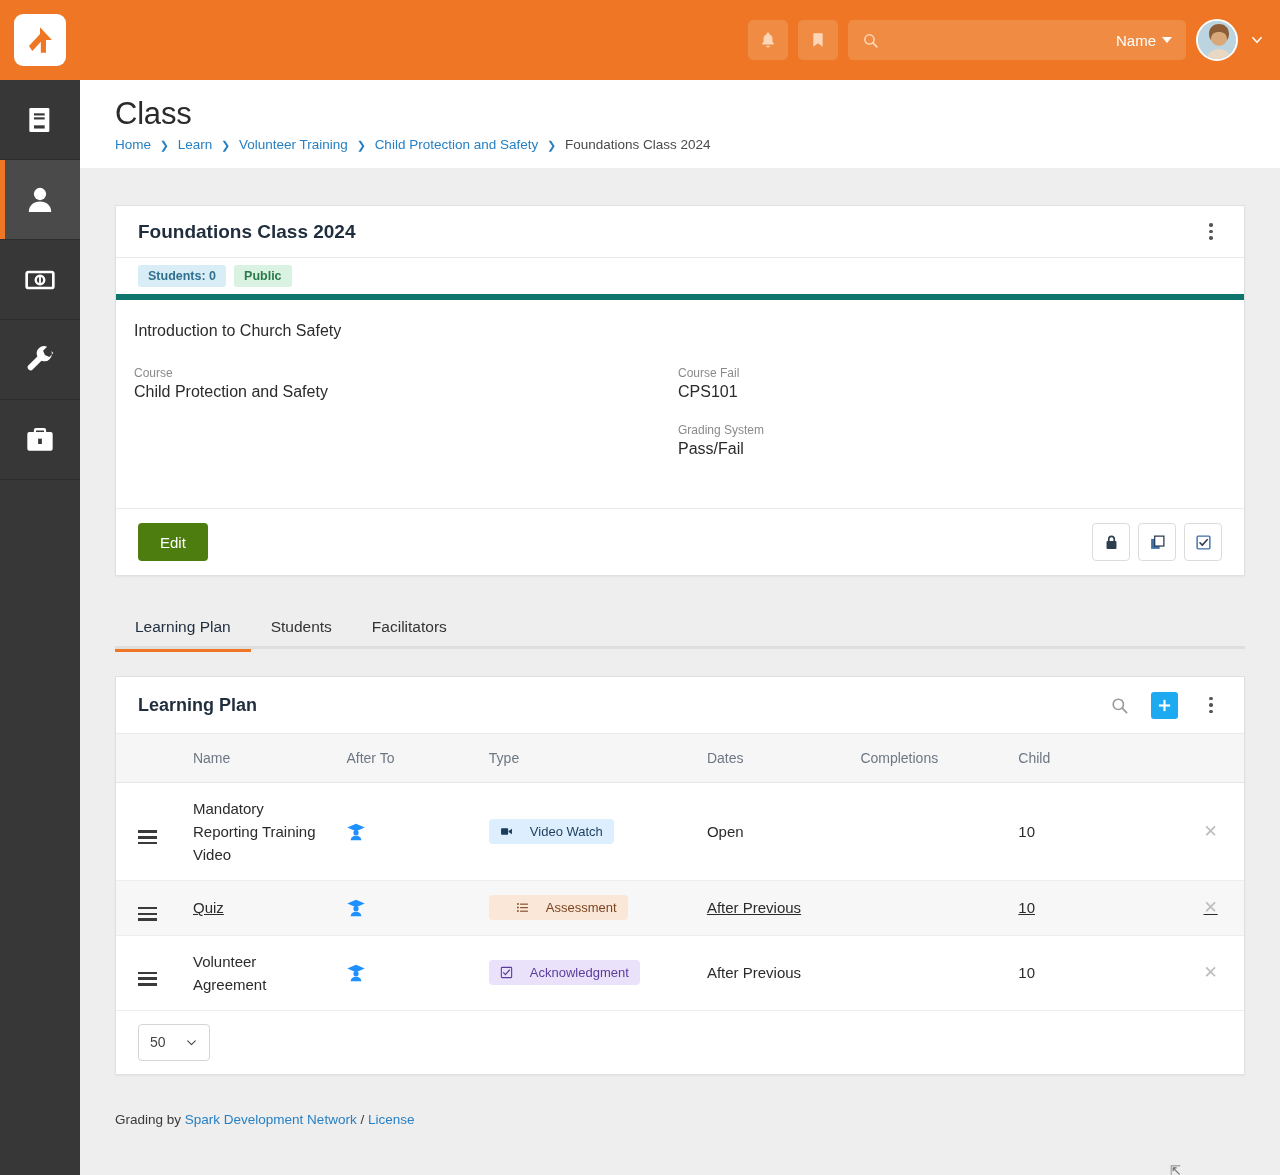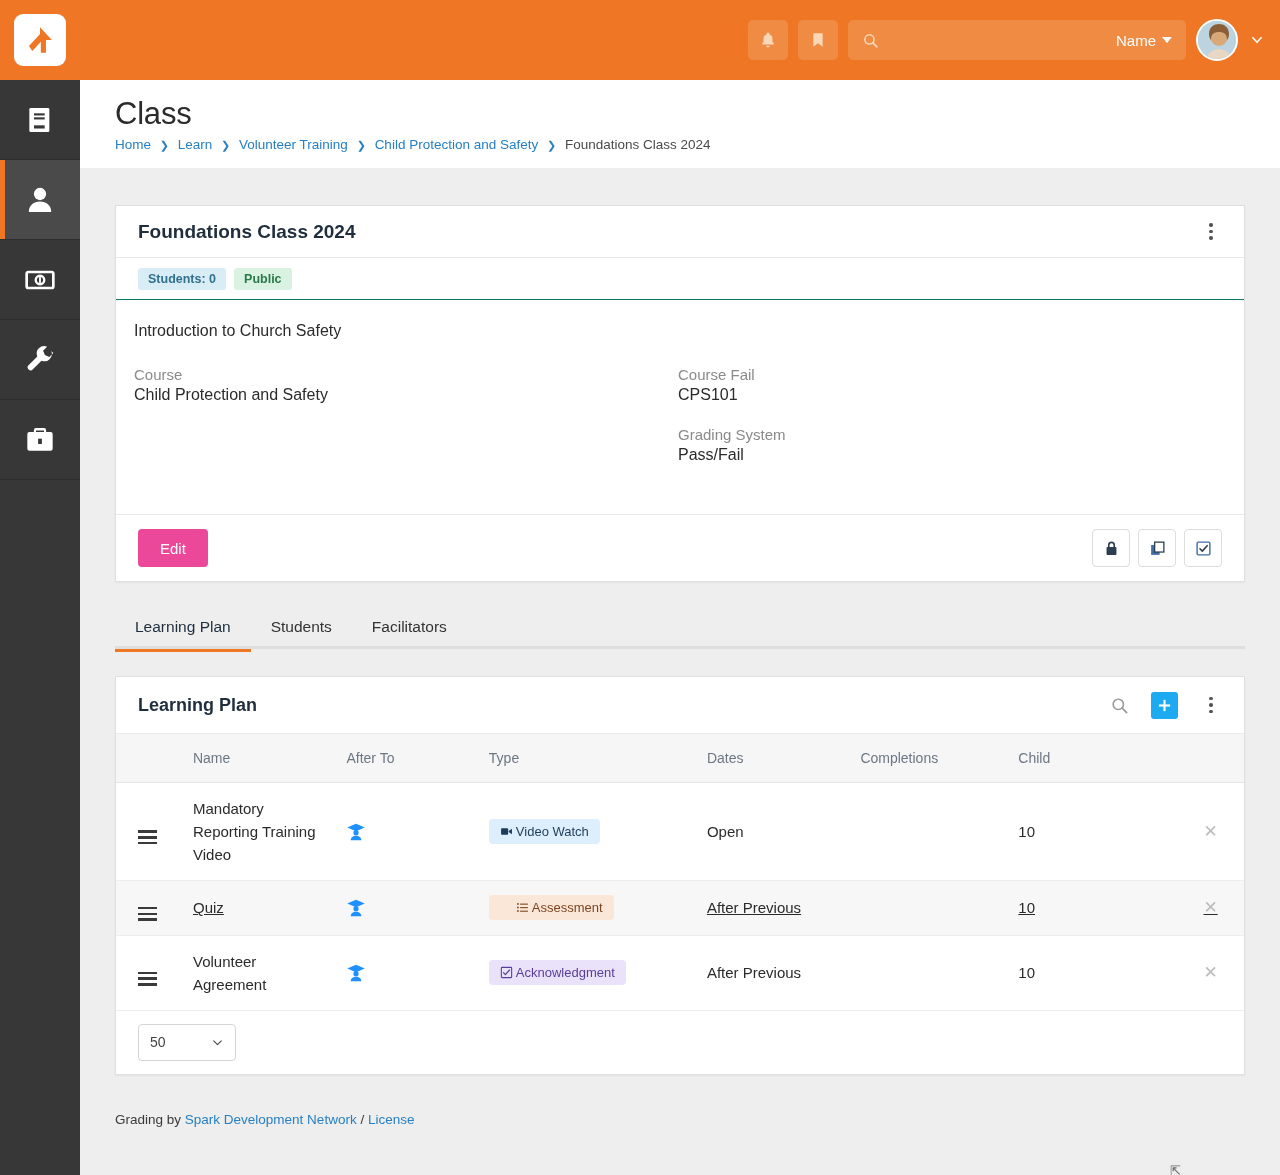--- a/index.html
+++ b/index.html
@@ -109,43 +109,43 @@
   .card-title { font-size: 19px; color: #1f2d3d; font-weight: bold; }
   .kebab {
     margin-left: auto; width: 22px; height: 22px; cursor: pointer;
     display: flex; flex-direction: column; align-items: center;
     justify-content: center; gap: 3px;
   }
   .kebab i { width: 3.5px; height: 3.5px; border-radius: 50%; background: #555; display: block; }
 
   .badge-row {
     height: 42px; display: flex; align-items: center; gap: 8px;
-    padding: 0 22px; border-bottom: 1px solid #0f766e;
+    padding: 0 22px; border-bottom: 6px solid #0f766e;
   }
   .lbl {
     display: inline-flex; align-items: center; height: 22px;
     padding: 0 10px; border-radius: 3px; font-size: 12.5px; font-weight: bold;
   }
   .lbl-info { background: #d9edf7; color: #31708f; }
   .lbl-success { background: #d9f2e2; color: #2b7a4b; }
 
   .card-body { padding: 22px 22px 28px 18px; }
   .descr { font-size: 16px; color: #2b2b2b; margin-bottom: 26px; padding-left: 0; }
   .cols { display: flex; }
   .col { width: 50%; padding-right: 20px; }
   .fld { margin-bottom: 22px; }
-  .fld-label { font-size: 15px; color: #8a8a8a; margin-bottom: 3px; }
+  .fld-label { font-size: 12px; color: #8a8a8a; margin-bottom: 3px; }
   .fld-value { font-size: 16px; color: #2b2b2b; }
 
   .card-foot {
     border-top: 1px solid #e9e9e9; padding: 14px 22px;
     display: flex; align-items: center;
   }
   .btn-primary {
-    background: #ec4899; color: #ffffff; border: none; border-radius: 4px;
+    background: #4d7c0f; color: #ffffff; border: none; border-radius: 4px;
     padding: 0 22px; height: 38px; font-size: 15px; cursor: pointer;
     font-family: "Liberation Sans", sans-serif;
   }
   .foot-actions { margin-left: auto; display: flex; gap: 8px; }
   .sq-btn {
     width: 38px; height: 38px; border: 1px solid #dcdcdc; border-radius: 4px;
     background: #ffffff; display: flex; align-items: center; justify-content: center;
     cursor: pointer;
   }
   .sq-btn svg { width: 17px; height: 17px; }
@@ -209,31 +209,31 @@
   }
   .handle i { display: block; width: 19px; height: 2.4px; background: #3a3a3a; }
   .cellname { line-height: 23px; }
   .assign-icon { width: 20px; height: 20px; fill: #1e90ff; display: block; }
   .xdel {
     color: #bdbdbd; font-size: 17px; cursor: pointer; line-height: 1;
     font-family: "Liberation Sans", sans-serif;
   }
 
   .badge-type {
-    display: inline-flex; align-items: center; gap: 3px; height: 25px;
+    display: inline-flex; align-items: center; gap: 17px; height: 25px;
     padding: 0 11px; border-radius: 4px; font-size: 13px; white-space: nowrap;
   }
   .t-video { background: #ddeeff; color: #1c3d5a; }
   .t-assess { background: #fbe7d8; color: #7a4520; padding-left: 27px; }
   .t-ack { background: #eae2fb; color: #5a3d9a; }
   .badge-type svg { width: 13px; height: 13px; }
 
   .panel-foot { padding: 13px 22px; display: flex; align-items: center; }
   .pgsize {
-    width: 98px; height: 37px; border: 1px solid #d5d5d5; border-radius: 4px;
+    width: 72px; height: 37px; border: 1px solid #d5d5d5; border-radius: 4px;
     background: #ffffff; display: flex; align-items: center;
     padding: 0 11px; justify-content: space-between; cursor: pointer;
   }
   .pgsize span { font-size: 14px; color: #444; }
   .pgsize svg { width: 13px; height: 13px; stroke: #444; fill: none; stroke-width: 2; }
 
   
   .credits {
     position: absolute; left: 35px; top: 944px; font-size: 13.5px; color: #3a3a3a;
   }

